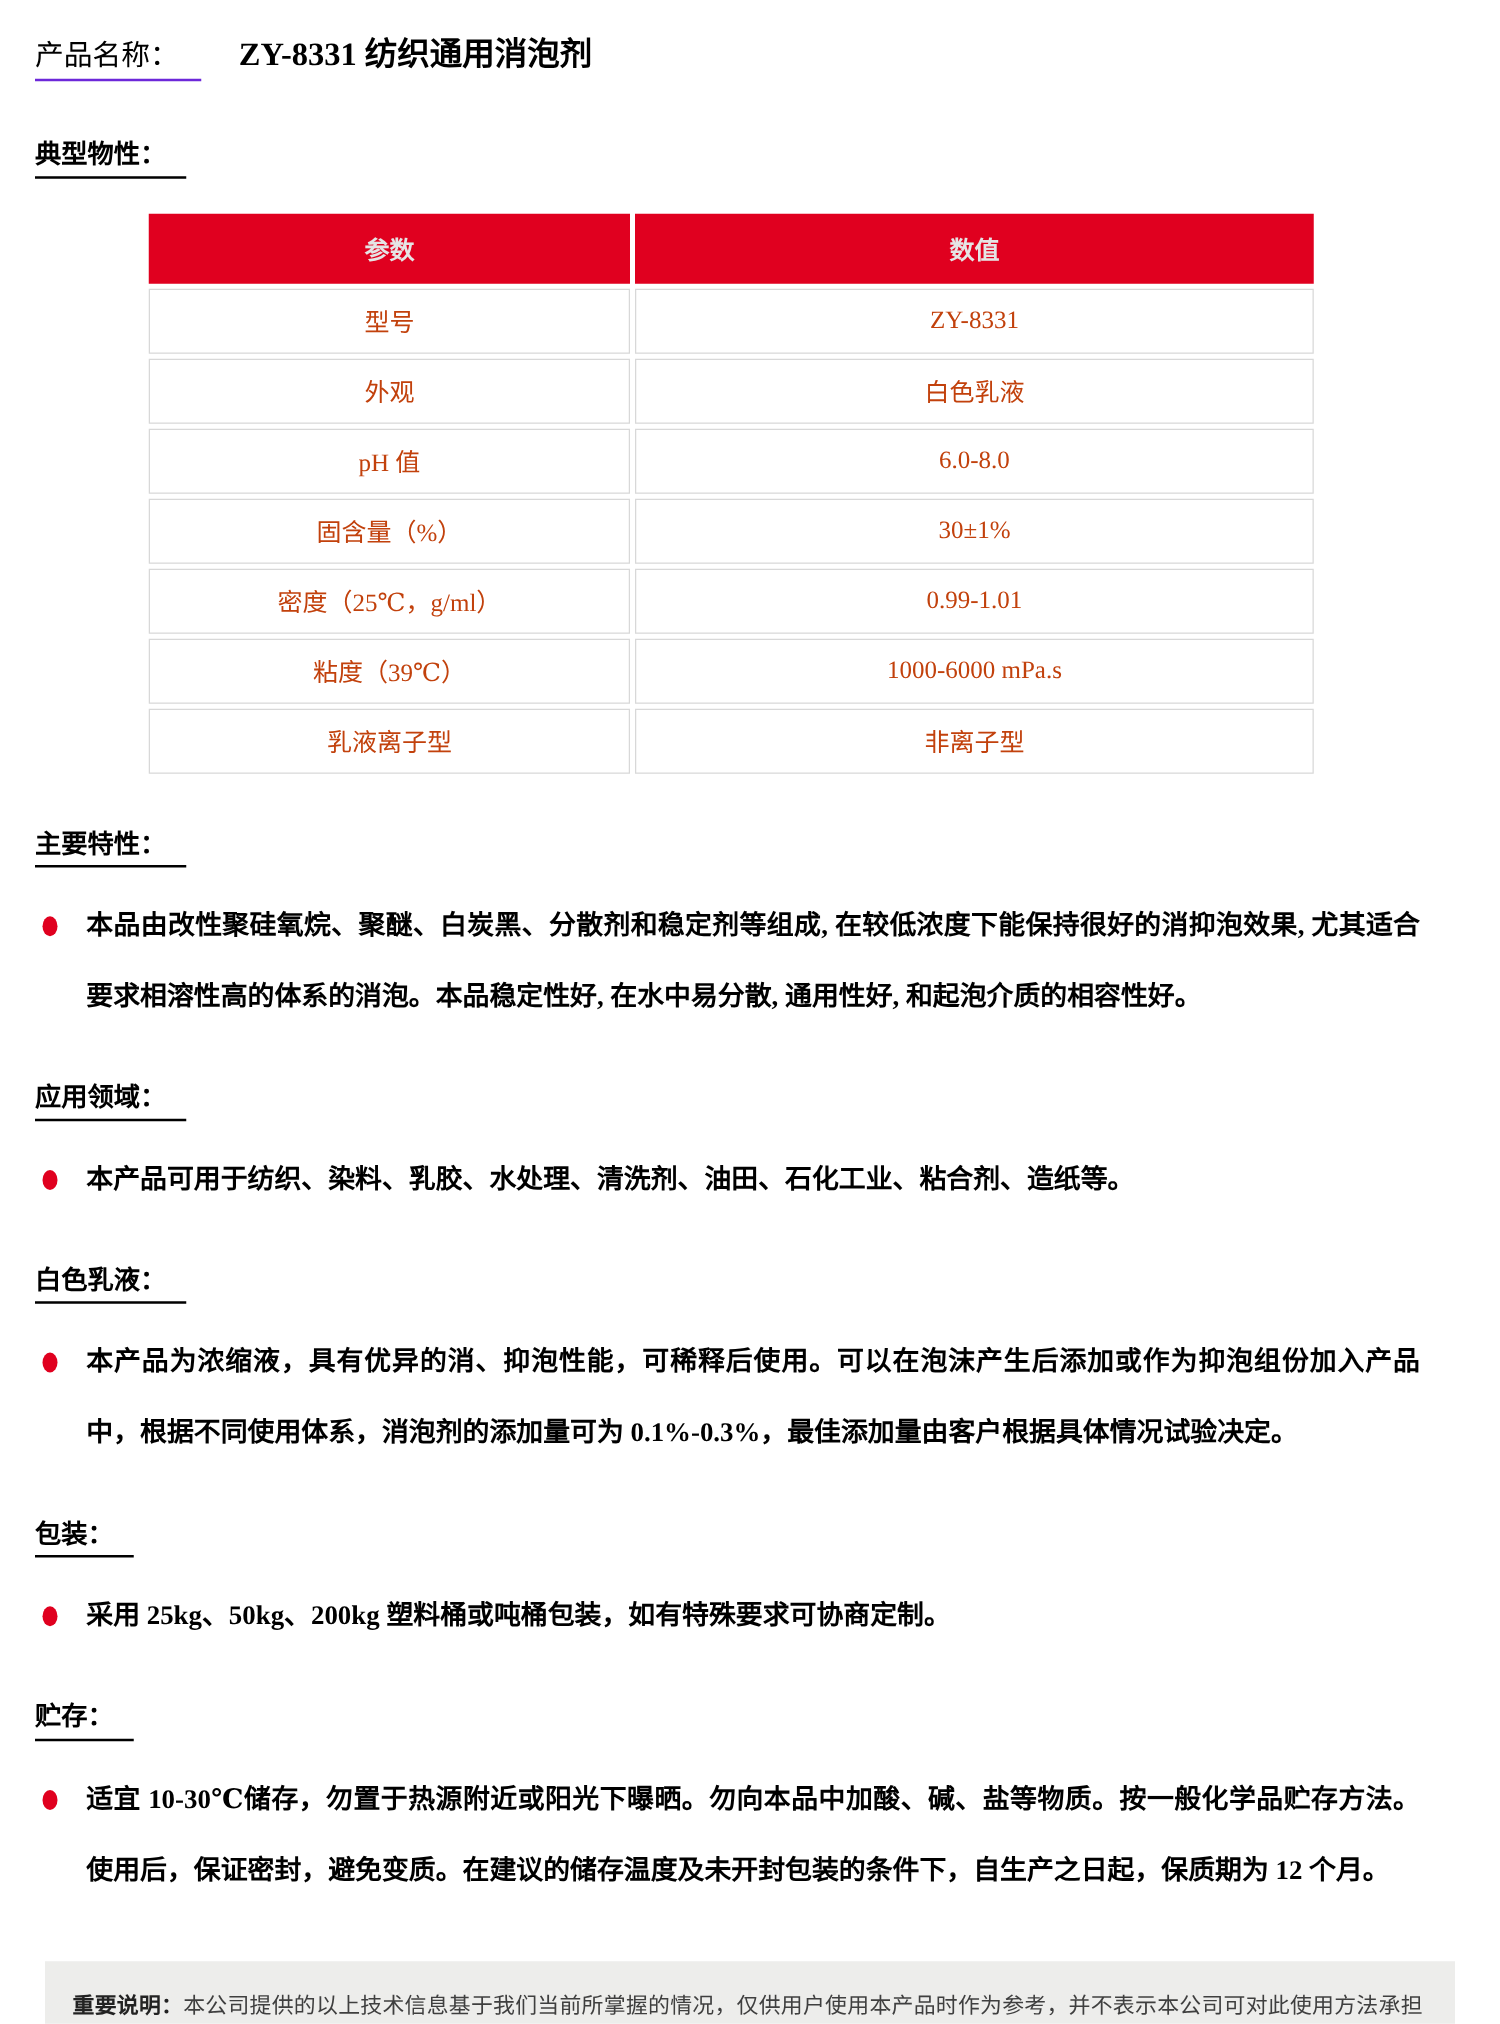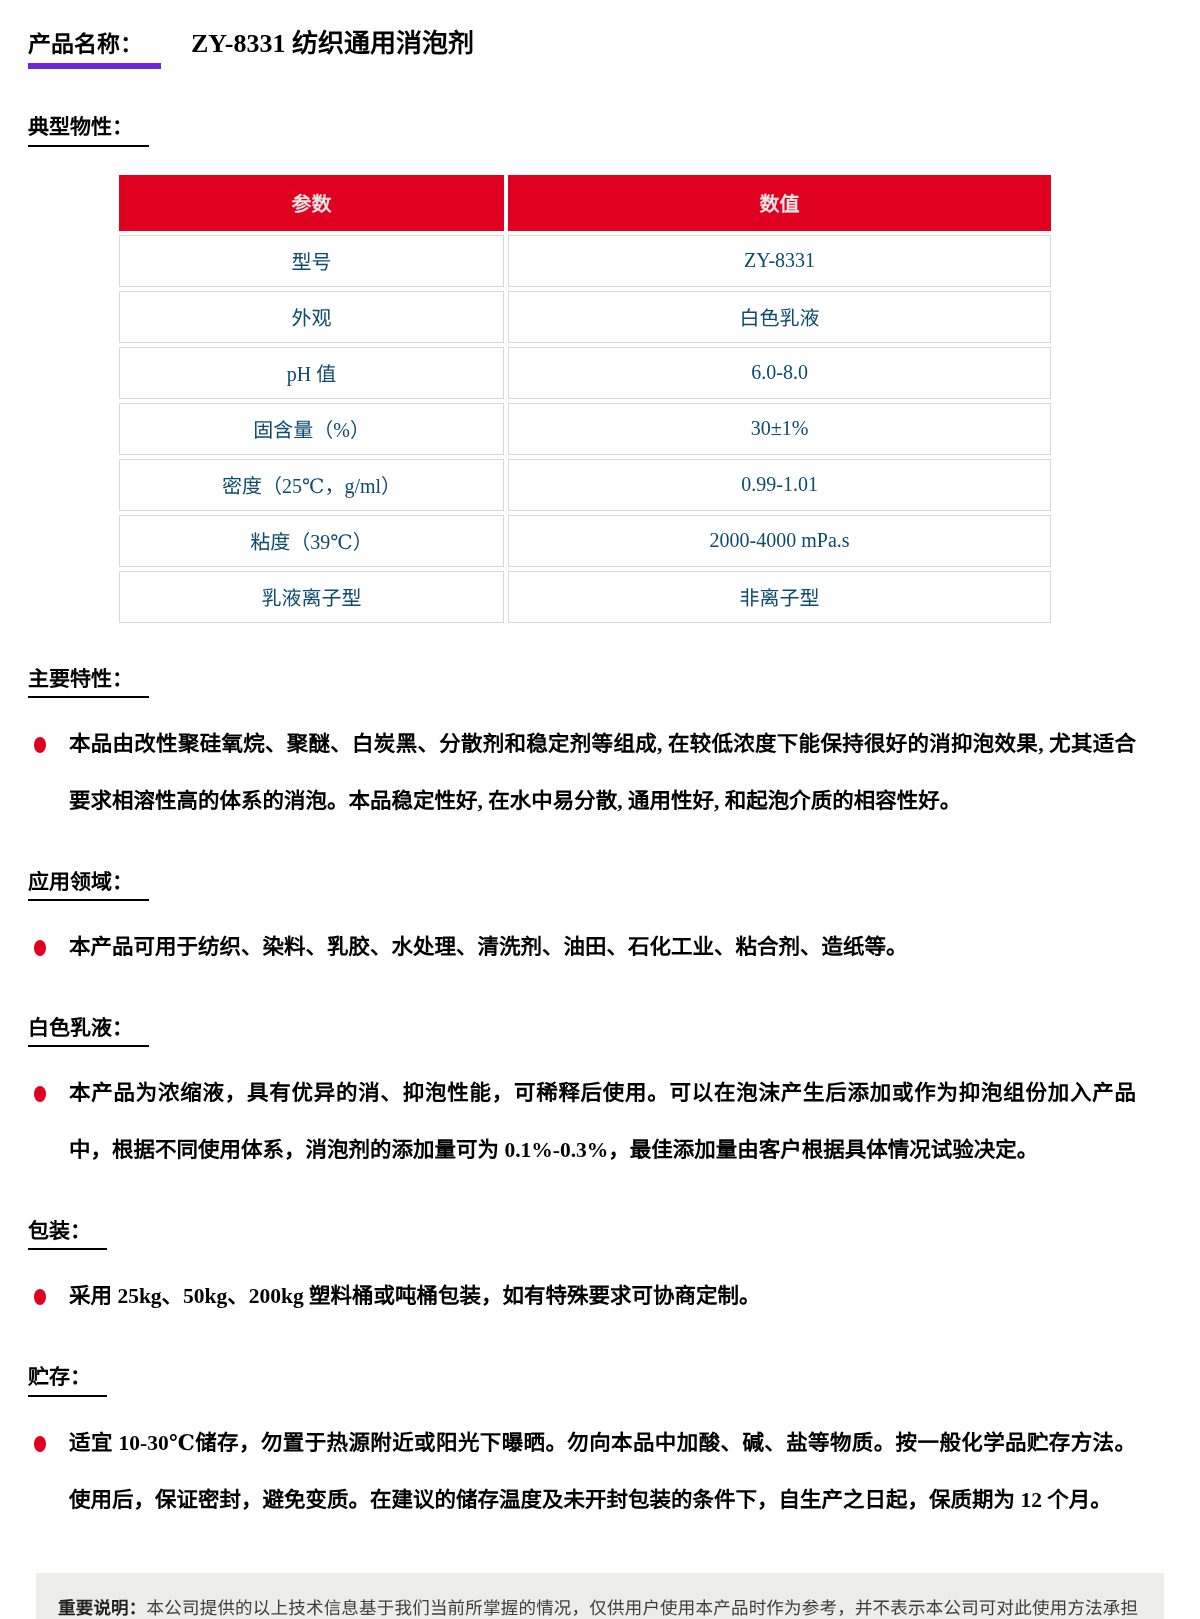--- a/index.html
+++ b/index.html
@@ -25,22 +25,22 @@
   }
   
   .title-row {
     display: flex;
     align-items: baseline;
     margin-top: 6px;
   }
   .label-underlined {
     display: inline-block;
     font-size: 23px;
-    font-weight: bold;
-    border-bottom: 6px solid #6d28d9;
+    font-weight: normal;
+    border-bottom: 2px solid #6d28d9;
     padding-bottom: 5px;
     padding-right: 18px;
     line-height: 1.15;
   }
   .product-title {
     font-size: 26px;
     font-weight: bold;
     margin-left: 30px;
     line-height: 1.1;
   }
@@ -75,21 +75,21 @@
     font-size: 20px;
     font-weight: bold;
     height: 56px;
     text-align: center;
     vertical-align: middle;
   }
   table.props td {
     border: 1px solid var(--table_border, #d8d8d8);
     background: #ffffff;
     font-size: 20px;
-    color: #0c4a6e;
+    color: #c2410c;
     height: 52px;
     text-align: center;
     vertical-align: middle;
   }
   
   .bullet-row {
     position: relative;
     margin-top: 18px;
     padding-left: 41px;
     font-weight: bold;
@@ -170,21 +170,21 @@
       <tr>
         <td>固含量（%）</td>
         <td>30±1%</td>
       </tr>
       <tr>
         <td>密度（25℃，g/ml）</td>
         <td>0.99-1.01</td>
       </tr>
       <tr>
         <td>粘度（39℃）</td>
-        <td>2000-4000 mPa.s</td>
+        <td>1000-6000 mPa.s</td>
       </tr>
       <tr>
         <td>乳液离子型</td>
         <td>非离子型</td>
       </tr>
     </tbody>
   </table>
 
   <h2 class="sec-heading mt-section">
     <span class="u">主要特性：</span>

